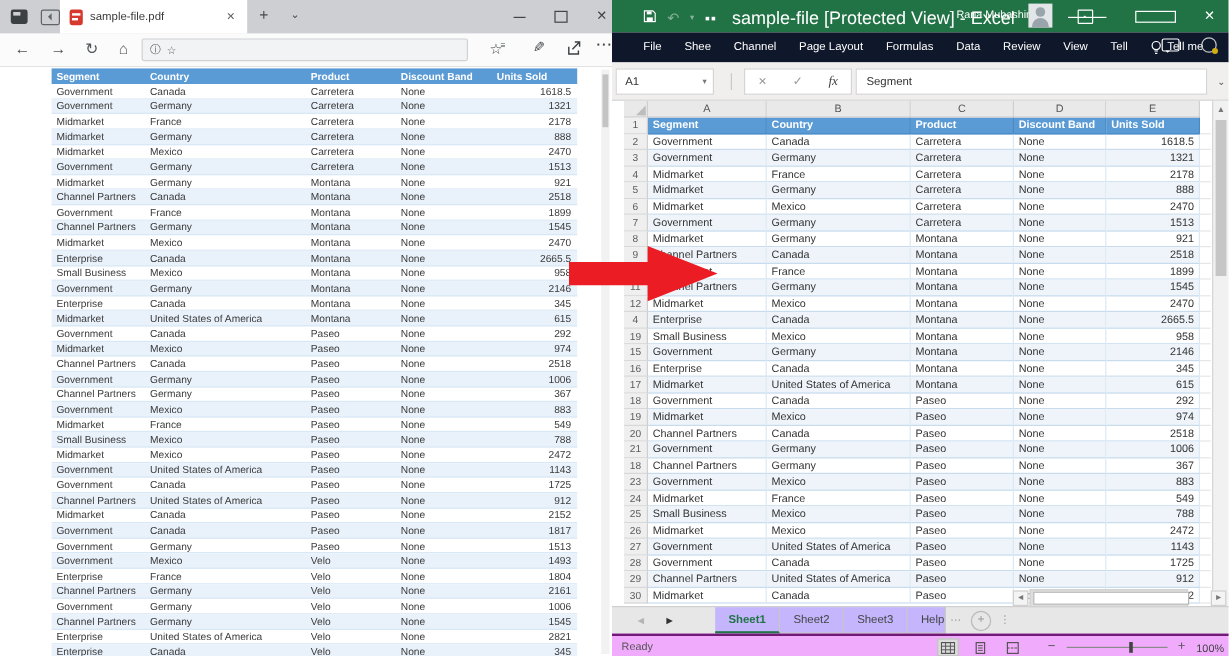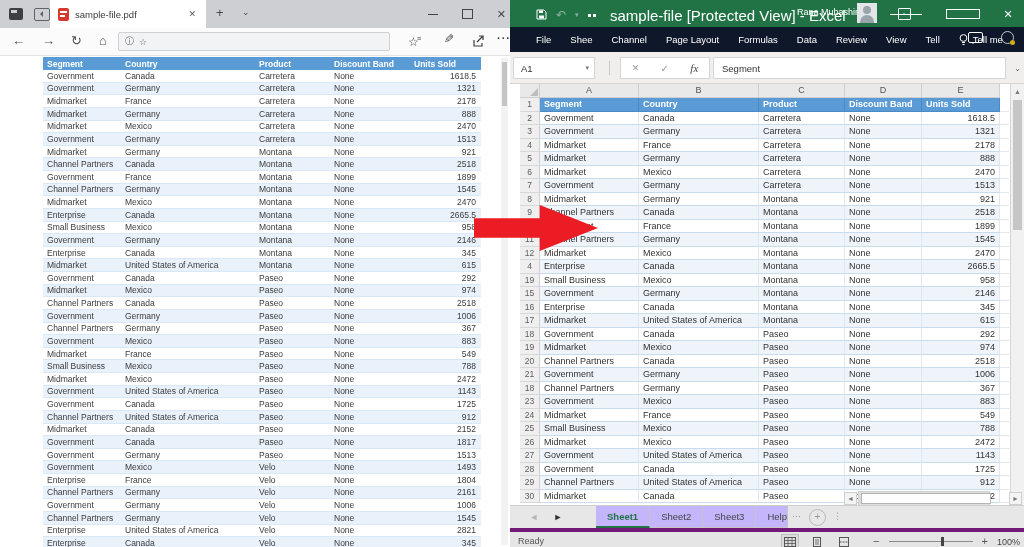--- a/index.html
+++ b/index.html
@@ -114,21 +114,21 @@
   .stab.active{color:#217346;font-weight:bold;border-bottom:2px solid #217346;}
   .stab.trunc{max-width:36px;overflow:hidden;padding-right:0;}
   .soverflow{font-size:9px;color:#8a8a8a;line-height:20px;padding:0 4px;}
   .addsheet{width:15px;height:15px;margin:3px 4px 0 4px;border:1px solid #b9b9b9;border-radius:50%;color:#9a9a9a;font-size:10px;line-height:13px;text-align:center;}
   .sdots{color:#9a9a9a;font-size:9px;line-height:20px;margin:0 3px;}
   .hscroll{position:absolute;right:2px;bottom:22px;width:178px;height:16px;display:flex;align-items:center;}
   .hsa{width:13px;height:13px;background:#f4f4f4;border:1px solid #cfcfcf;font-size:7px;color:#787878;text-align:center;line-height:12px;box-sizing:border-box;}
   .hstrack{flex:1;height:13px;background:#dedede;border:1px solid #cfcfcf;position:relative;margin:0 1px;}
   .hsthumb{position:absolute;left:2px;top:1px;width:128px;height:9px;background:#fff;border:1px solid #b5b5b5;}
   .hsgap{width:18px;}
-  .xl-status{position:absolute;left:0;bottom:0;width:100%;height:19px;background:#e5e5e5;border-top:4px solid #701a75;box-sizing:border-box;}
+  .xl-status{position:absolute;left:0;bottom:0;width:100%;height:19px;background:#f0abfc;border-top:2px solid #701a75;box-sizing:border-box;}
   .ready{position:absolute;left:8px;top:4px;font-size:9px;color:#555;}
   .statright{position:absolute;right:4px;top:1px;height:17px;display:flex;align-items:center;gap:9px;}
   .viewic{width:18px;height:15px;display:flex;align-items:center;justify-content:center;}
   .viewic.sel{background:#dcdcdc;border:1px solid #c0c0c0;box-sizing:border-box;}
   .zline{width:2px;}
   .zoomtrack{width:84px;height:1px;background:#8a8a8a;position:relative;}
   .zoomthumb{position:absolute;left:52px;top:-4px;width:3px;height:9px;background:#444;}
   .zpm{font-size:11px;color:#555;line-height:1;}
   .zoomlabel{font-size:9px;color:#444;}
   

